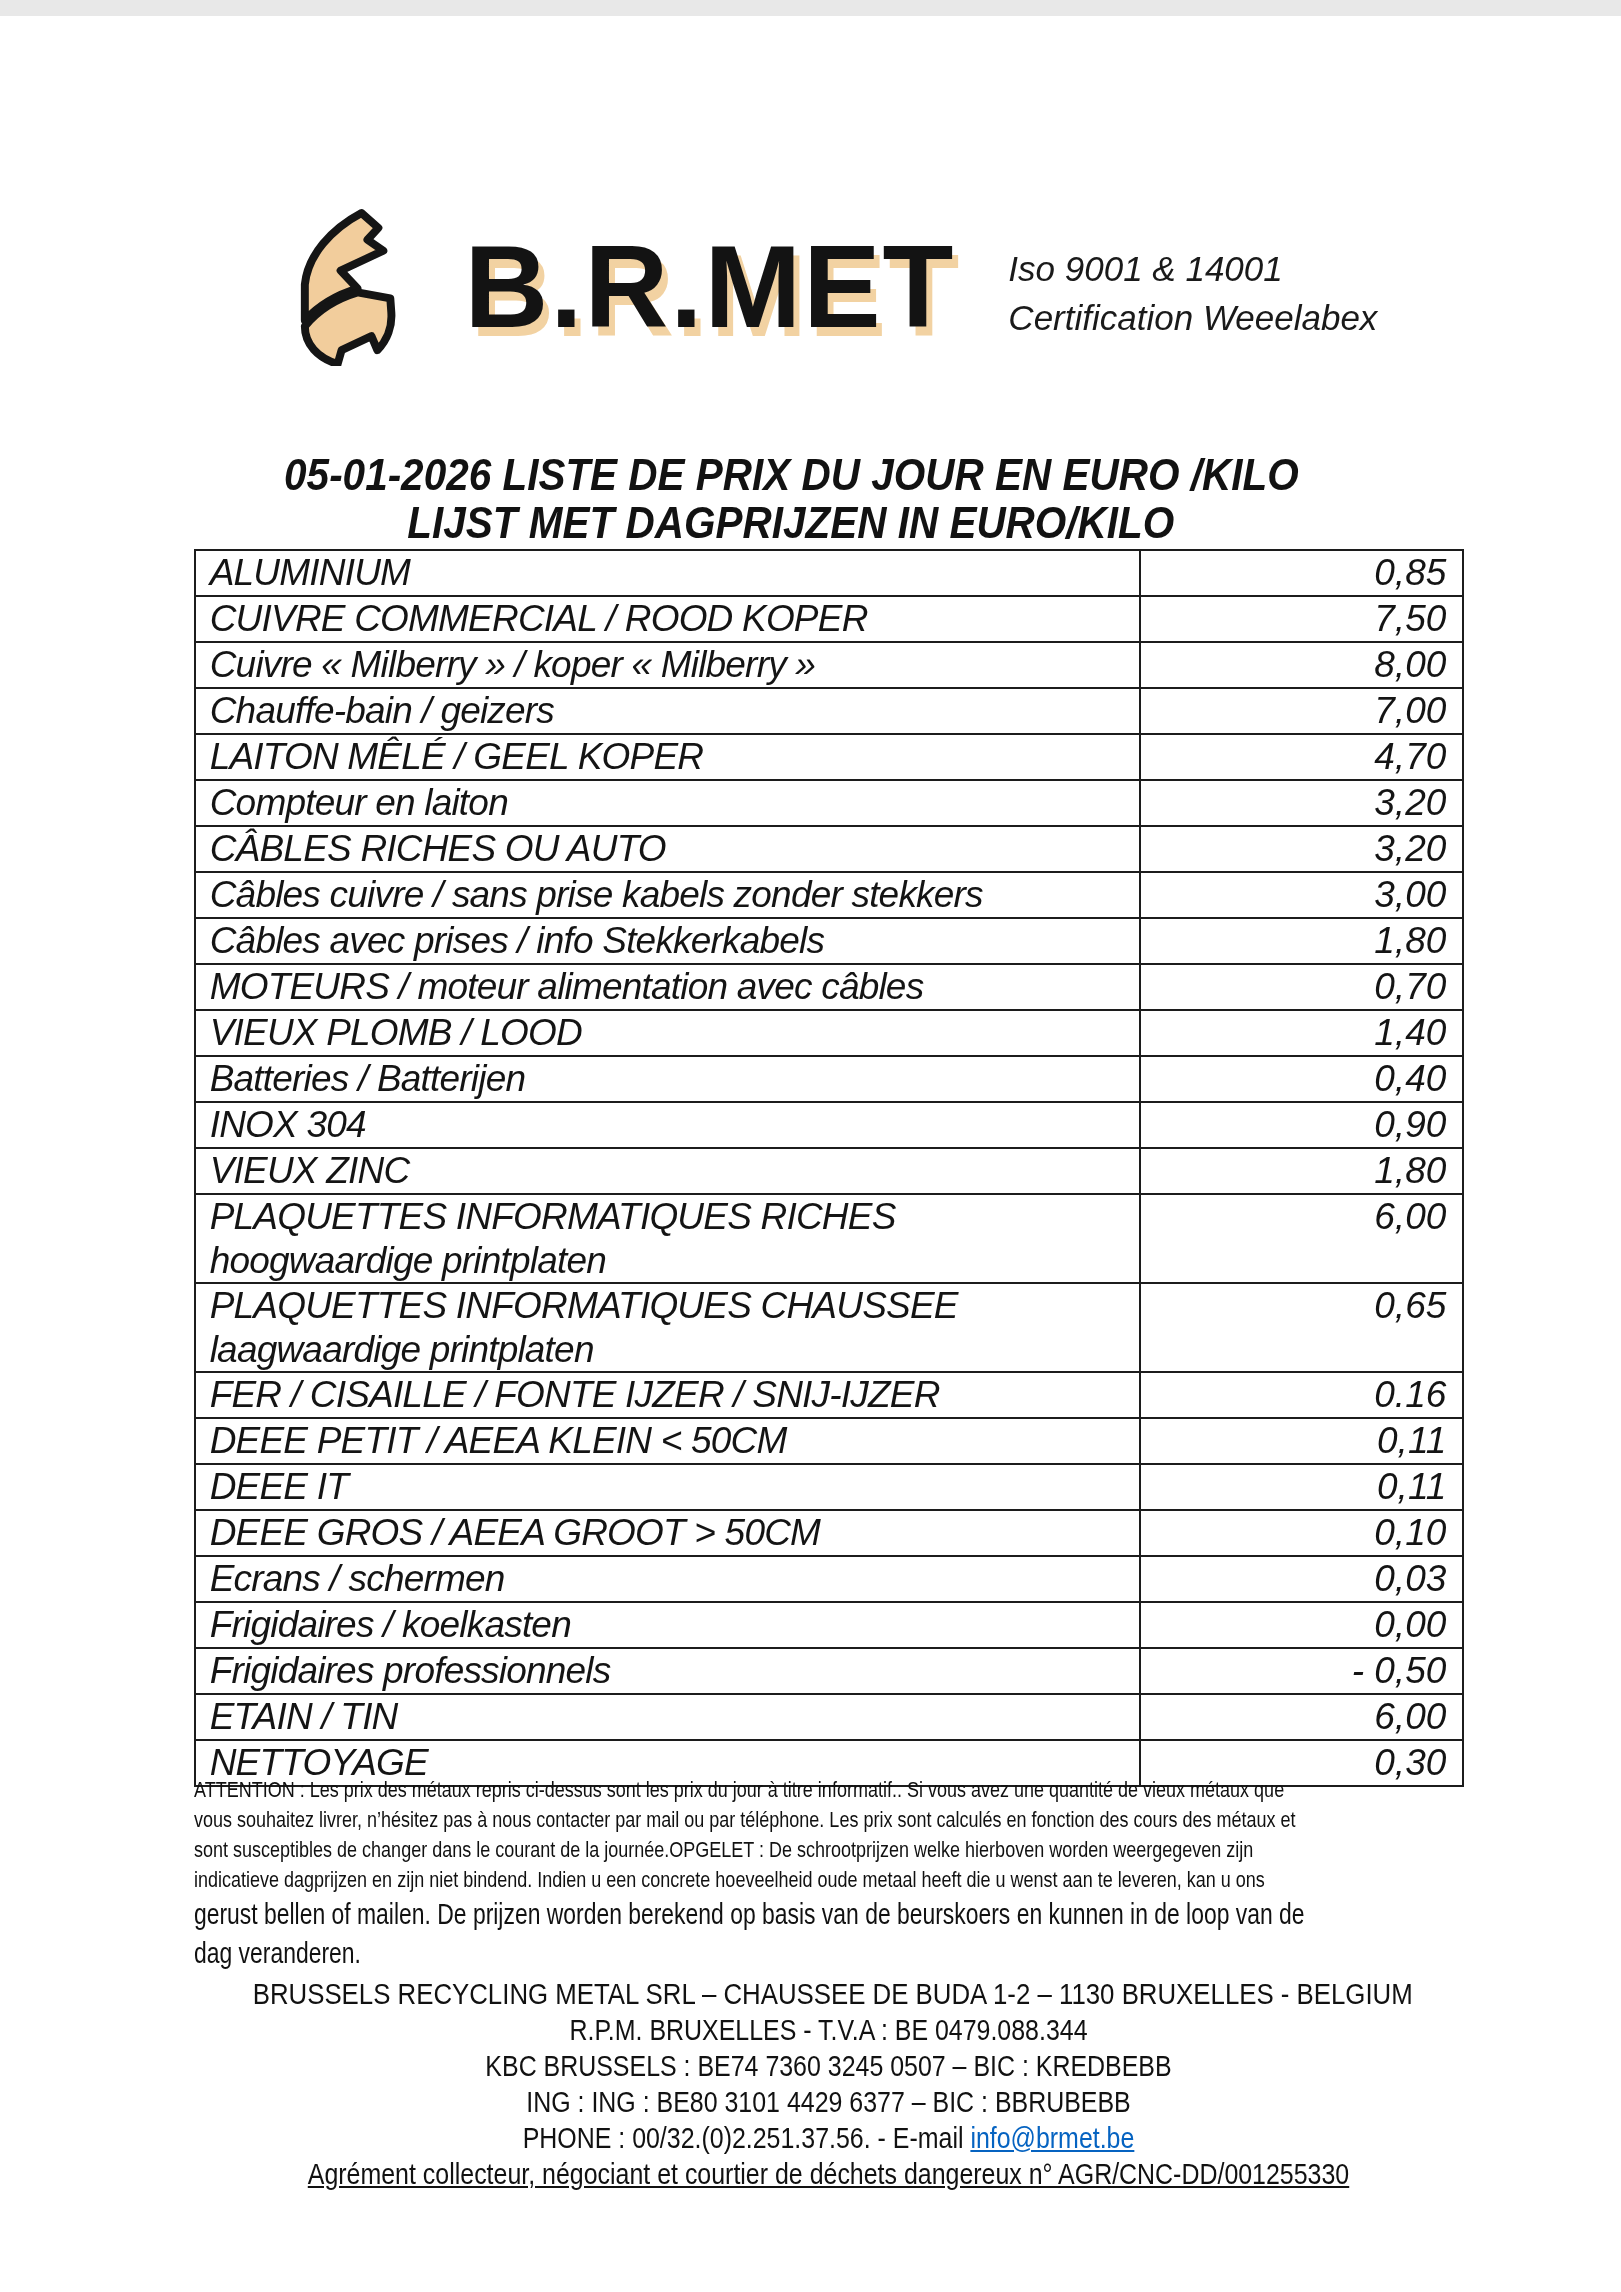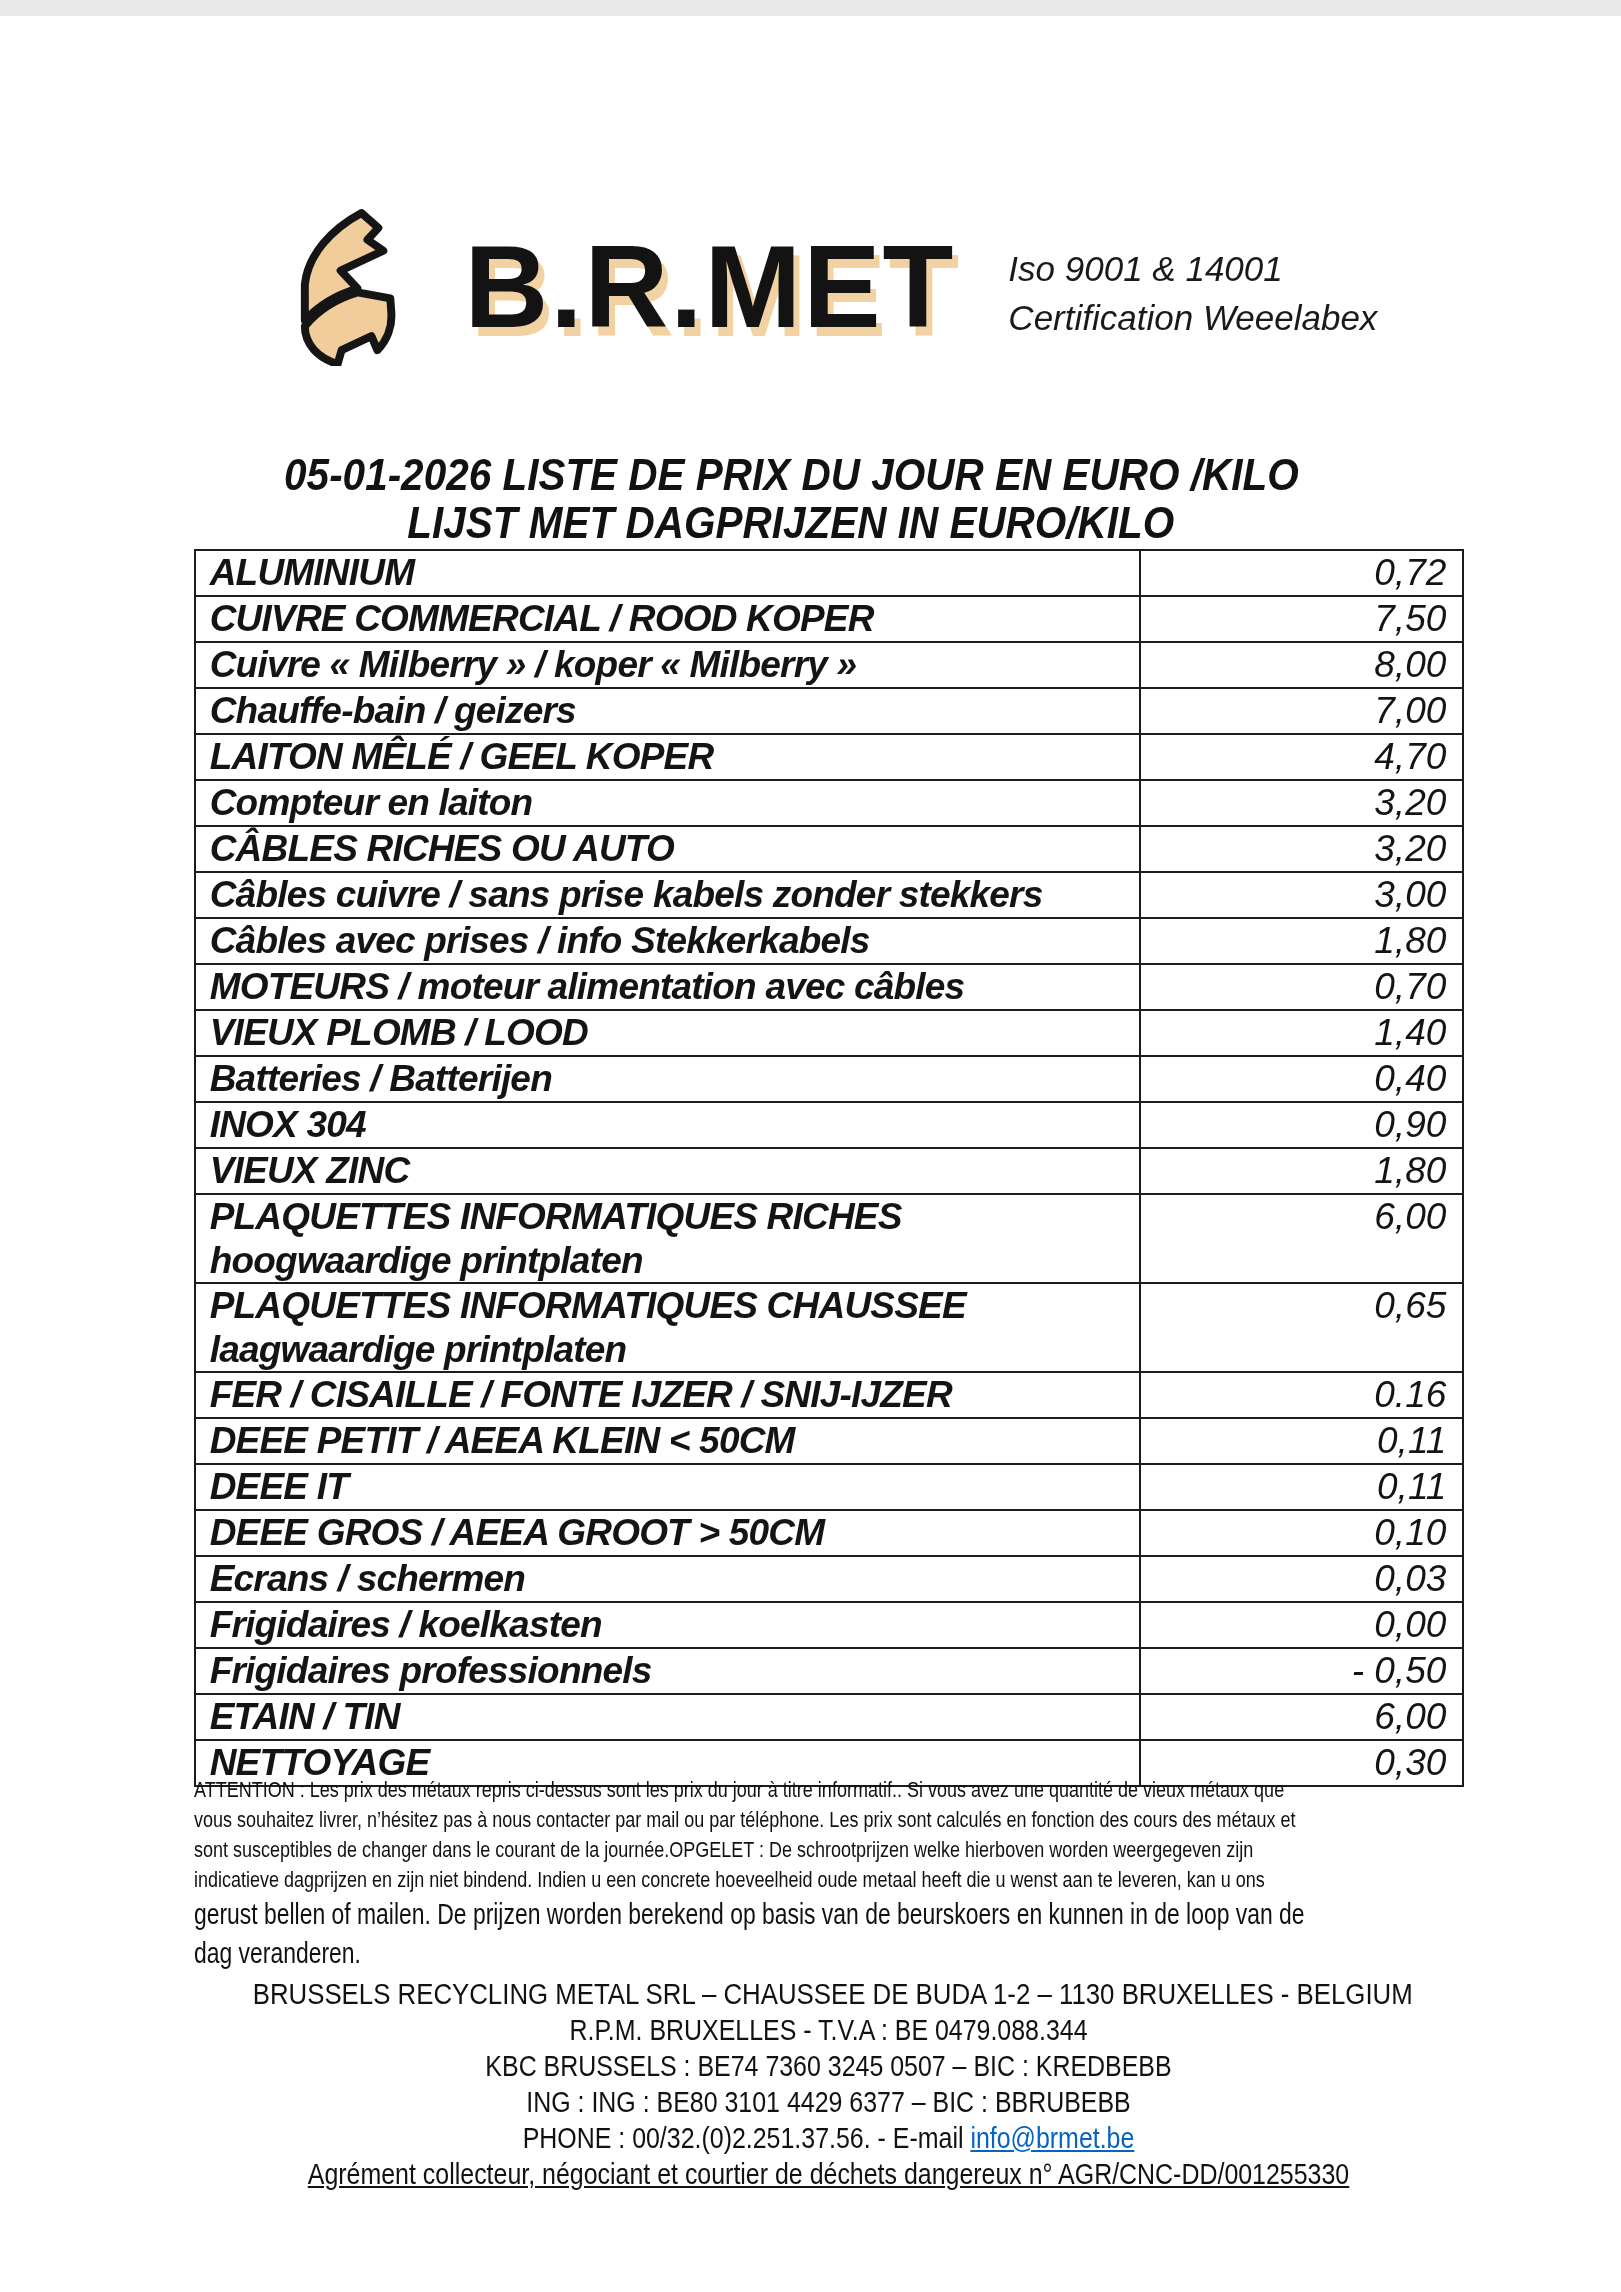--- a/index.html
+++ b/index.html
@@ -51,21 +51,21 @@
     font-style:italic;font-size:37px;color:#141414;
   }
   .price-table td{
     border:2.9px solid #1c1c1c;
     vertical-align:top;
     padding:0;
     height:42px;line-height:44px;
     overflow:hidden;
   }
   .price-table tr.double td{height:87px;}
-  .price-table .mat-cell{padding-left:13.7px;letter-spacing:-0.8px;font-weight:bold;}
+  .price-table .mat-cell{padding-left:13.7px;letter-spacing:-0.8px;}
   .price-table .price-cell{text-align:right;padding-right:15.7px;}
   .mat-sub{line-height:43px;}
 
   
   .attention{position:absolute;left:194px;top:1759px;color:#111;}
   .attn-line{
     font-size:22.5px;line-height:30px;white-space:nowrap;
     transform:scaleX(0.80);transform-origin:left center;
   }
   .attn-big{
@@ -110,21 +110,21 @@
   <table class="price-table">
     <colgroup>
         <col style="width:945px">
         <col style="width:323px">
       </colgroup>
     <tbody>
         <tr>
           <td class="mat-cell">
             <div class="mat-name">ALUMINIUM</div>
           </td>
-          <td class="price-cell">0,72</td>
+          <td class="price-cell">0,85</td>
         </tr>
         <tr>
           <td class="mat-cell">
             <div class="mat-name">CUIVRE COMMERCIAL / ROOD KOPER</div>
           </td>
           <td class="price-cell">7,50</td>
         </tr>
         <tr>
           <td class="mat-cell">
             <div class="mat-name">Cuivre « Milberry » / koper « Milberry »</div>

